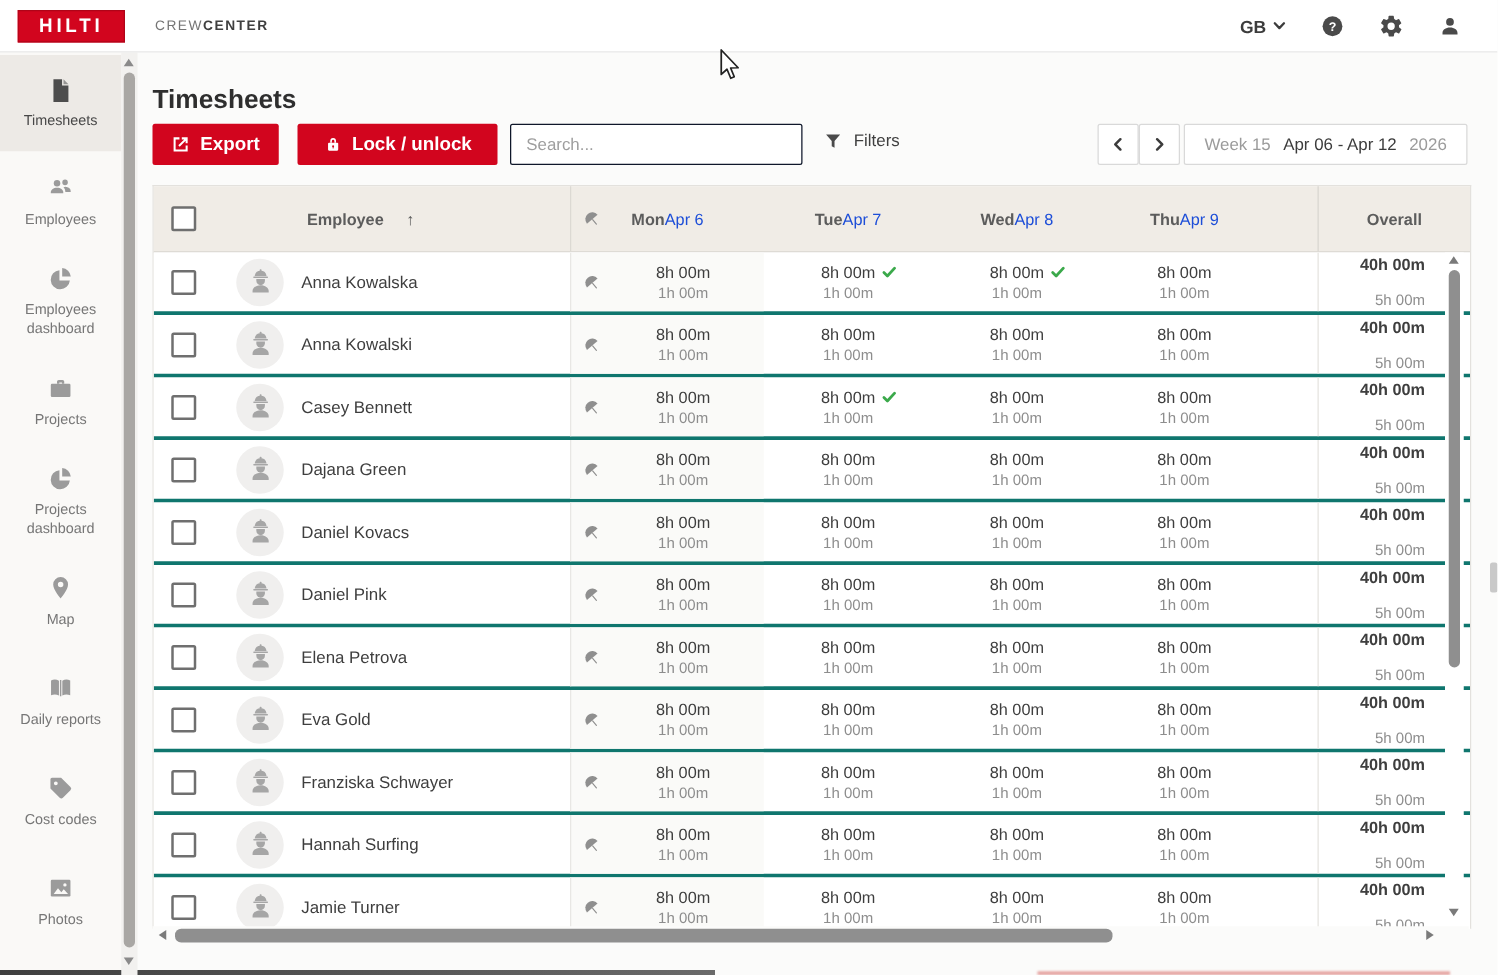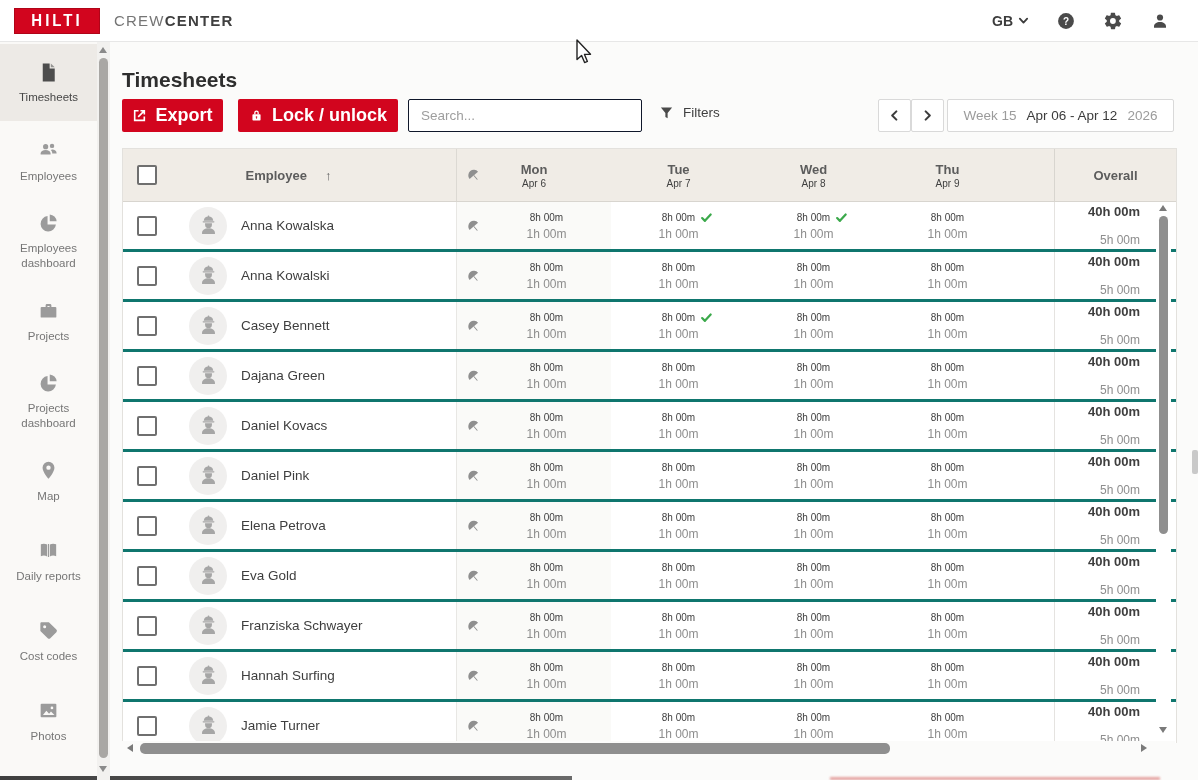--- a/index.html
+++ b/index.html
@@ -7,21 +7,21 @@
     width:1198px;height:780px;position:relative;overflow:hidden;
     font-family:"Liberation Sans",sans-serif;background:#fbfbfa;
     -webkit-font-smoothing:antialiased;
   }
   
   .topbar{position:absolute;top:0;left:0;width:1198px;height:41px;background:#fff;
     border-bottom:1px solid #e7e7e7;display:flex;align-items:center;z-index:6}
   .logo{margin-left:14px;width:86px;height:26px;background:#d2051e;display:flex;
     align-items:center;justify-content:center;box-shadow:inset 0 0 0 1px #b00418}
   .logo-text{color:#fff;font-weight:bold;font-size:15px;letter-spacing:3px;transform:scaleY(1.05)}
-  .appname{margin-left:14px;font-size:15px;letter-spacing:1.2px}
+  .appname{margin-left:24px;font-size:11px;letter-spacing:1.2px}
   .appname .crew{color:#757575}
   .appname .center{color:#3f3f3f;font-weight:bold}
   .topbar-right{margin-left:auto;display:flex;align-items:center;gap:27px;margin-right:28px}
   .locale{display:flex;align-items:center;gap:5px;font-size:14px;font-weight:600;color:#3c3c3c;cursor:pointer}
   .top-icon{width:20px;height:20px;cursor:pointer;display:flex;align-items:center;justify-content:center}
   .top-icon svg{width:20px;height:20px;fill:#4a4a4a}
 
   
   .sidebar{position:absolute;left:0;top:41px;width:110px;height:739px;background:#faf9f7}
   .side-items{position:absolute;left:0;top:3px;width:97px}
@@ -35,21 +35,21 @@
   .side-item.active .side-label{color:#474747}
   .sidebar-scroll{position:absolute;left:97px;top:41px;width:13px;height:739px;background:#f2f1ef;z-index:5}
   .tri{width:0;height:0;position:absolute}
   .sb-up{left:2px;top:6px;border-left:4.5px solid transparent;border-right:4.5px solid transparent;border-bottom:6px solid #8a8a8a}
   .sb-down{left:2px;bottom:8px;border-left:4.5px solid transparent;border-right:4.5px solid transparent;border-top:6px solid #8a8a8a}
   .sb-thumb{position:absolute;left:2px;top:17px;width:9px;height:700px;background:#a9a7a4;border-radius:5px;cursor:pointer}
 
   
   .page-title{position:absolute;left:122px;top:54px;font-size:21px;font-weight:bold;color:#2e2e2e}
   .btn{position:absolute;top:99px;height:33px;background:#d2051e;color:#fff;font-weight:bold;
-    font-size:18px;display:flex;align-items:center;justify-content:center;gap:8px;
+    font-size:15px;display:flex;align-items:center;justify-content:center;gap:8px;
     border:none;border-radius:2px;cursor:pointer;font-family:"Liberation Sans",sans-serif}
   .btn svg{width:15px;height:15px;fill:#fff}
   .btn-export{left:122px;width:101px}
   .btn-lock{left:238px;width:160px}
   .search{position:absolute;left:408px;top:99px;width:234px;height:33px;border:1px solid #0f172a;
     border-radius:2px;background:#fff;padding:0 12px;font-size:13.5px;color:#444;box-sizing:border-box;outline:none}
   .search::placeholder{color:#9e9e9e}
   .filters{position:absolute;left:659px;top:105px;display:flex;gap:9px;align-items:center;
     font-size:13.5px;color:#3f3f3f;cursor:pointer}
   .filters svg{width:15px;height:15px;fill:#4a4a4a}
@@ -68,32 +68,32 @@
     border:1px solid #e3e1dd;border-bottom:none;box-sizing:content-box}
   .grid{display:grid;grid-template-columns:58px 275px 155px 135px 135px 173px 122px}
   .thead{height:52px;background:#f0ece6;border-bottom:1px solid #d8d5cf}
   .tbody{height:541px;overflow:hidden;background:#fff}
   .trow{height:47px;border-bottom:3px solid #0f766e;background:#fff}
   .col-check{display:flex;align-items:center;padding-left:14px}
   .checkbox{width:16px;height:16px;border:2px solid #6f6f6f;border-radius:2px;background:#fff;cursor:pointer}
   .head-emp{display:flex;align-items:center;justify-content:center;gap:18px;font-size:13px;
     font-weight:bold;color:#5c5c5c;padding-right:60px}
   .sort{font-size:13px;color:#5c5c5c}
-  .head-day{position:relative;display:flex;flex-direction:column;align-items:center;justify-content:center}
+  .head-day{position:relative;display:flex;align-items:center;justify-content:center}
   .day-name{font-size:13px;font-weight:bold;color:#5c5c5c}
-  .day-date{font-size:10px;color:#404040;margin-top:1px}
+  .day-date{font-size:13px;color:#1d4ed8;margin-top:1px}
   .head-overall{display:flex;align-items:center;justify-content:center;font-weight:bold;
     font-size:13px;color:#5c5c5c;border-left:1px solid #d8d5cf}
   .cell-emp{display:flex;align-items:center;padding-left:8px;gap:14px}
   .avatar{width:38px;height:38px;border-radius:50%;background:#f0efee;display:flex;
     align-items:center;justify-content:center;flex:none}
   .avatar svg{width:25px;height:25px;fill:#a6a6a6}
   .emp-name{font-size:13.5px;color:#3e3e3e}
   .cell-day{position:relative;display:flex;flex-direction:column;align-items:center;justify-content:center;cursor:pointer}
-  .cell-day .main{font-size:10px;color:#3e3e3e;position:relative;line-height:15px}
+  .cell-day .main{font-size:13px;color:#3e3e3e;position:relative;line-height:15px}
   .cell-day .sub{font-size:12px;color:#8d8d8d;margin-top:2px;line-height:14px}
   .col-mon{border-left:1px solid #e8e7e4;background:#fafaf8;padding-left:25px}
   .head-mon{background:transparent;border-left:1px solid #dcd9d3}
   .col-thu{padding-right:40px}
   .umbrella{position:absolute;left:9px;top:50%;transform:translateY(-50%);width:15px;height:15px;fill:#8f8f8f}
   .check-icon{position:absolute;right:-18px;top:1px;width:13px;height:13px}
   .cell-overall{display:flex;flex-direction:column;align-items:flex-end;justify-content:center;
     padding-right:36px;border-left:1px solid #e5e3e0;cursor:pointer}
   .cell-overall .main{font-weight:bold;font-size:13px;color:#3e3e3e;line-height:15px}
   .cell-overall .sub{font-size:12px;color:#8d8d8d;margin-top:14px;line-height:14px}

